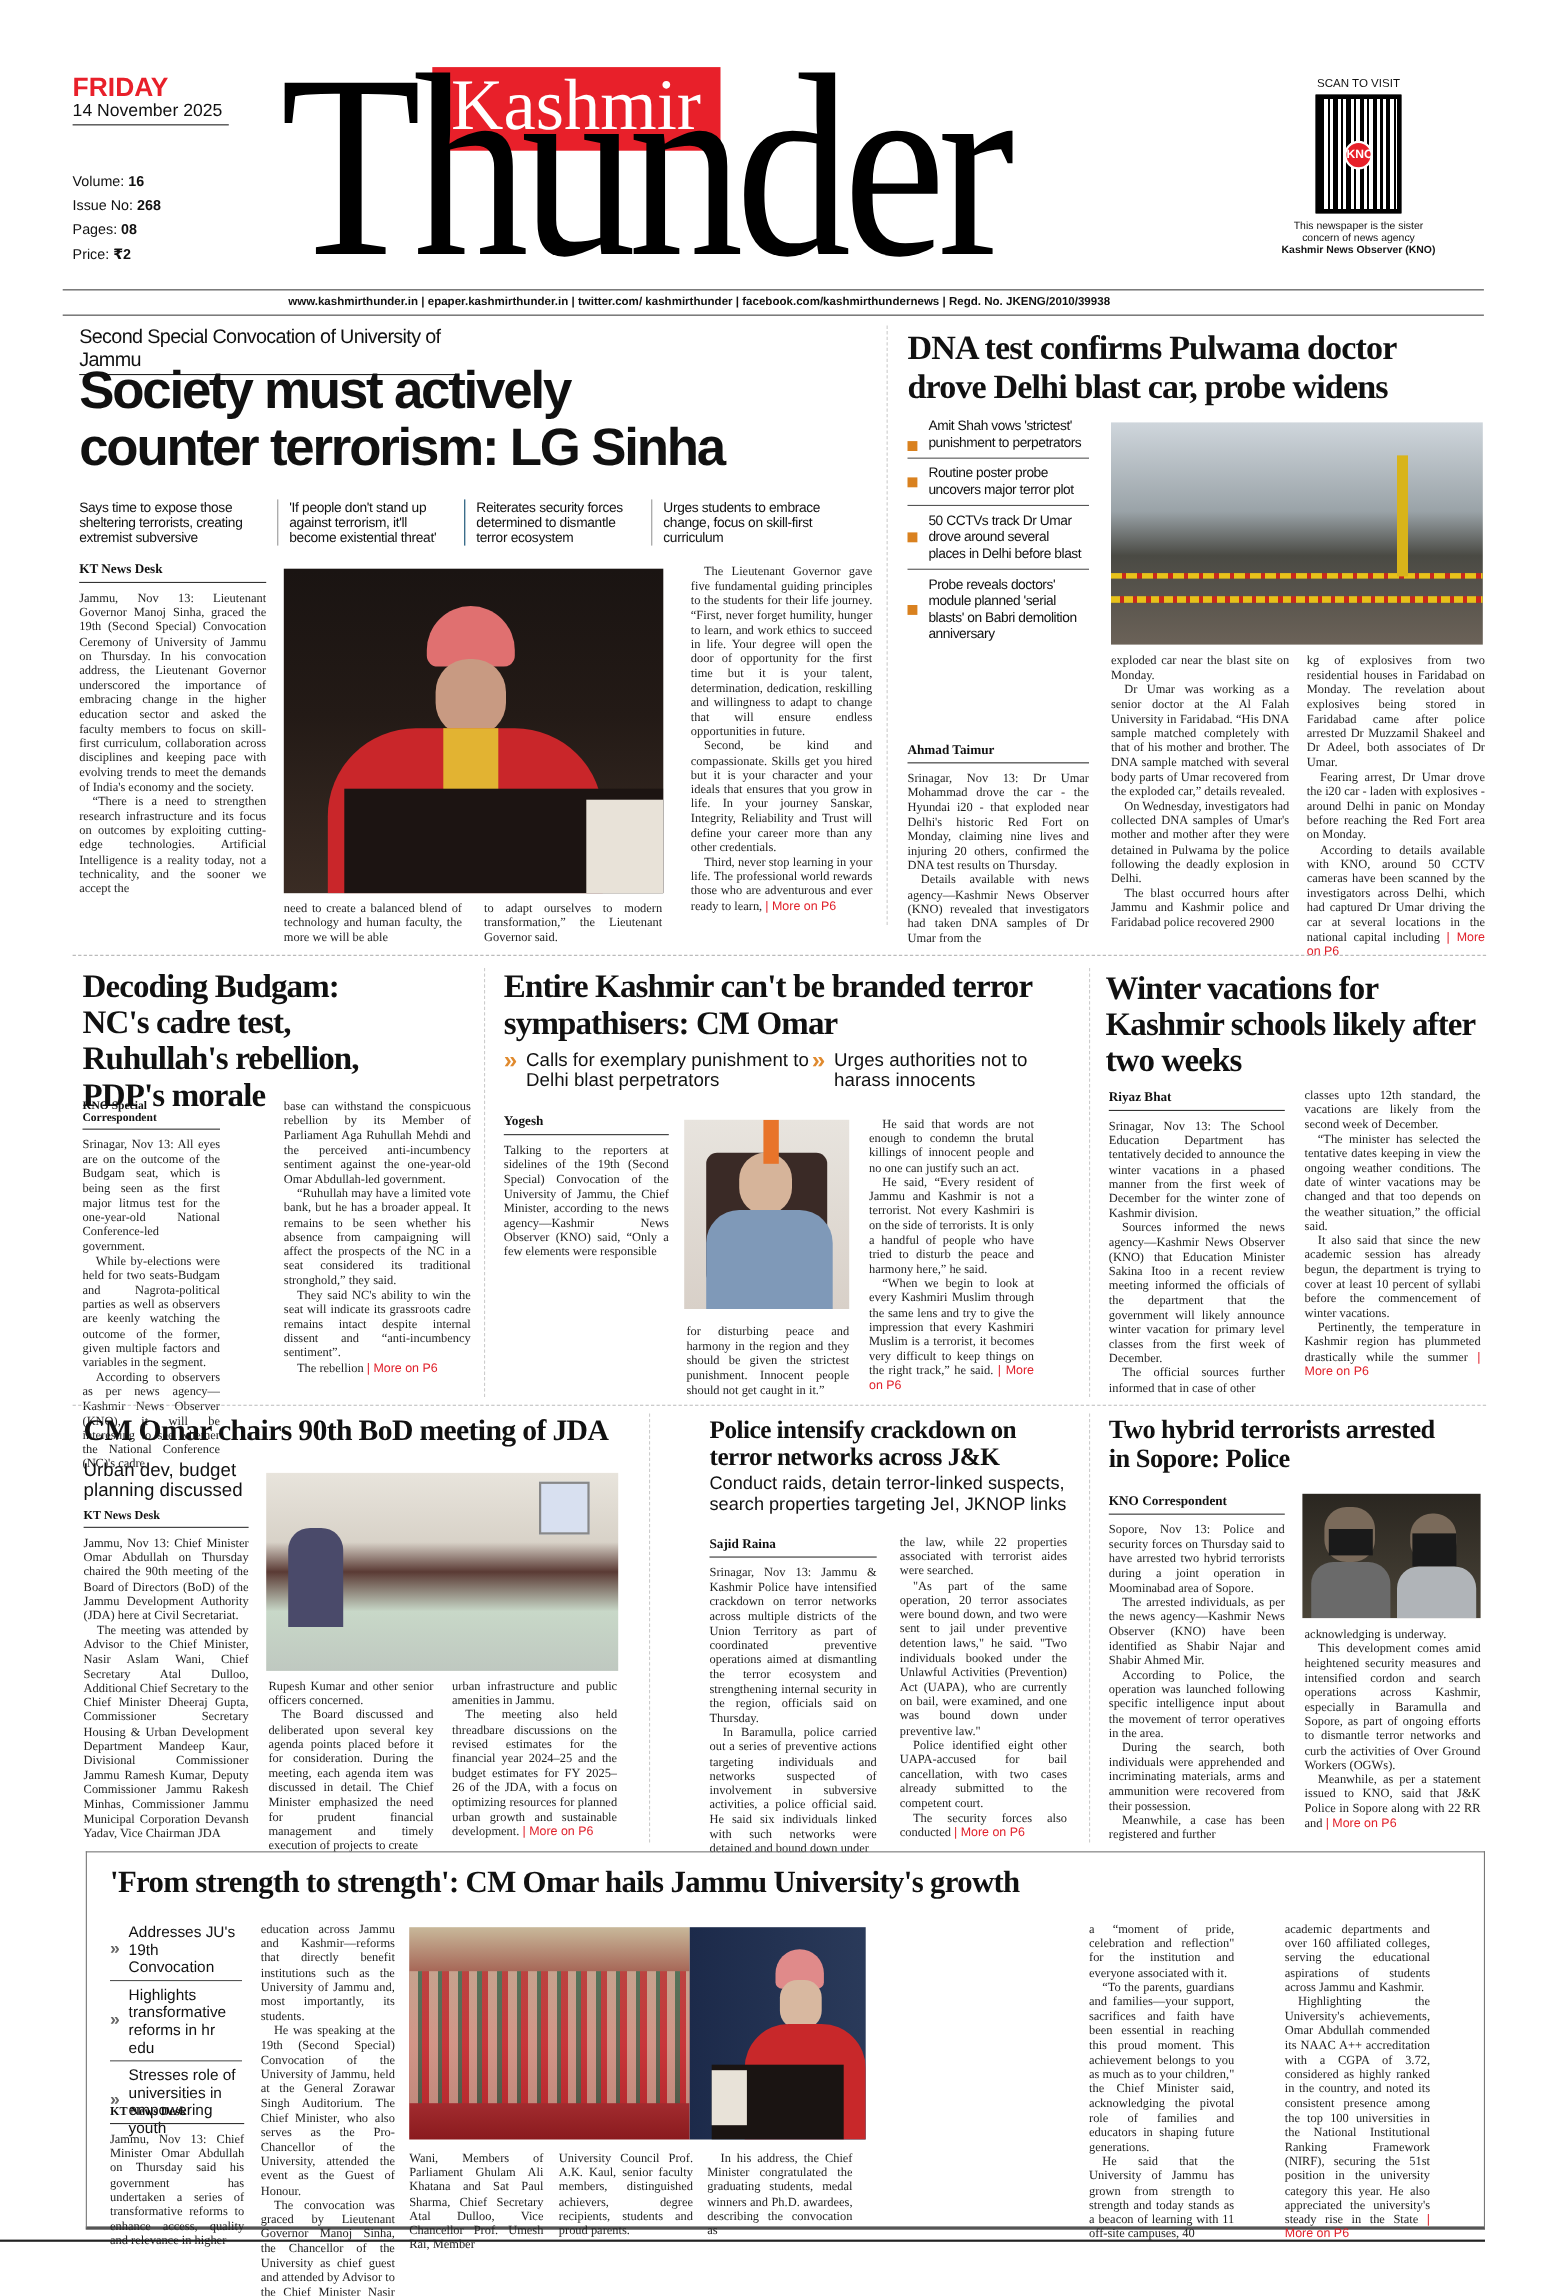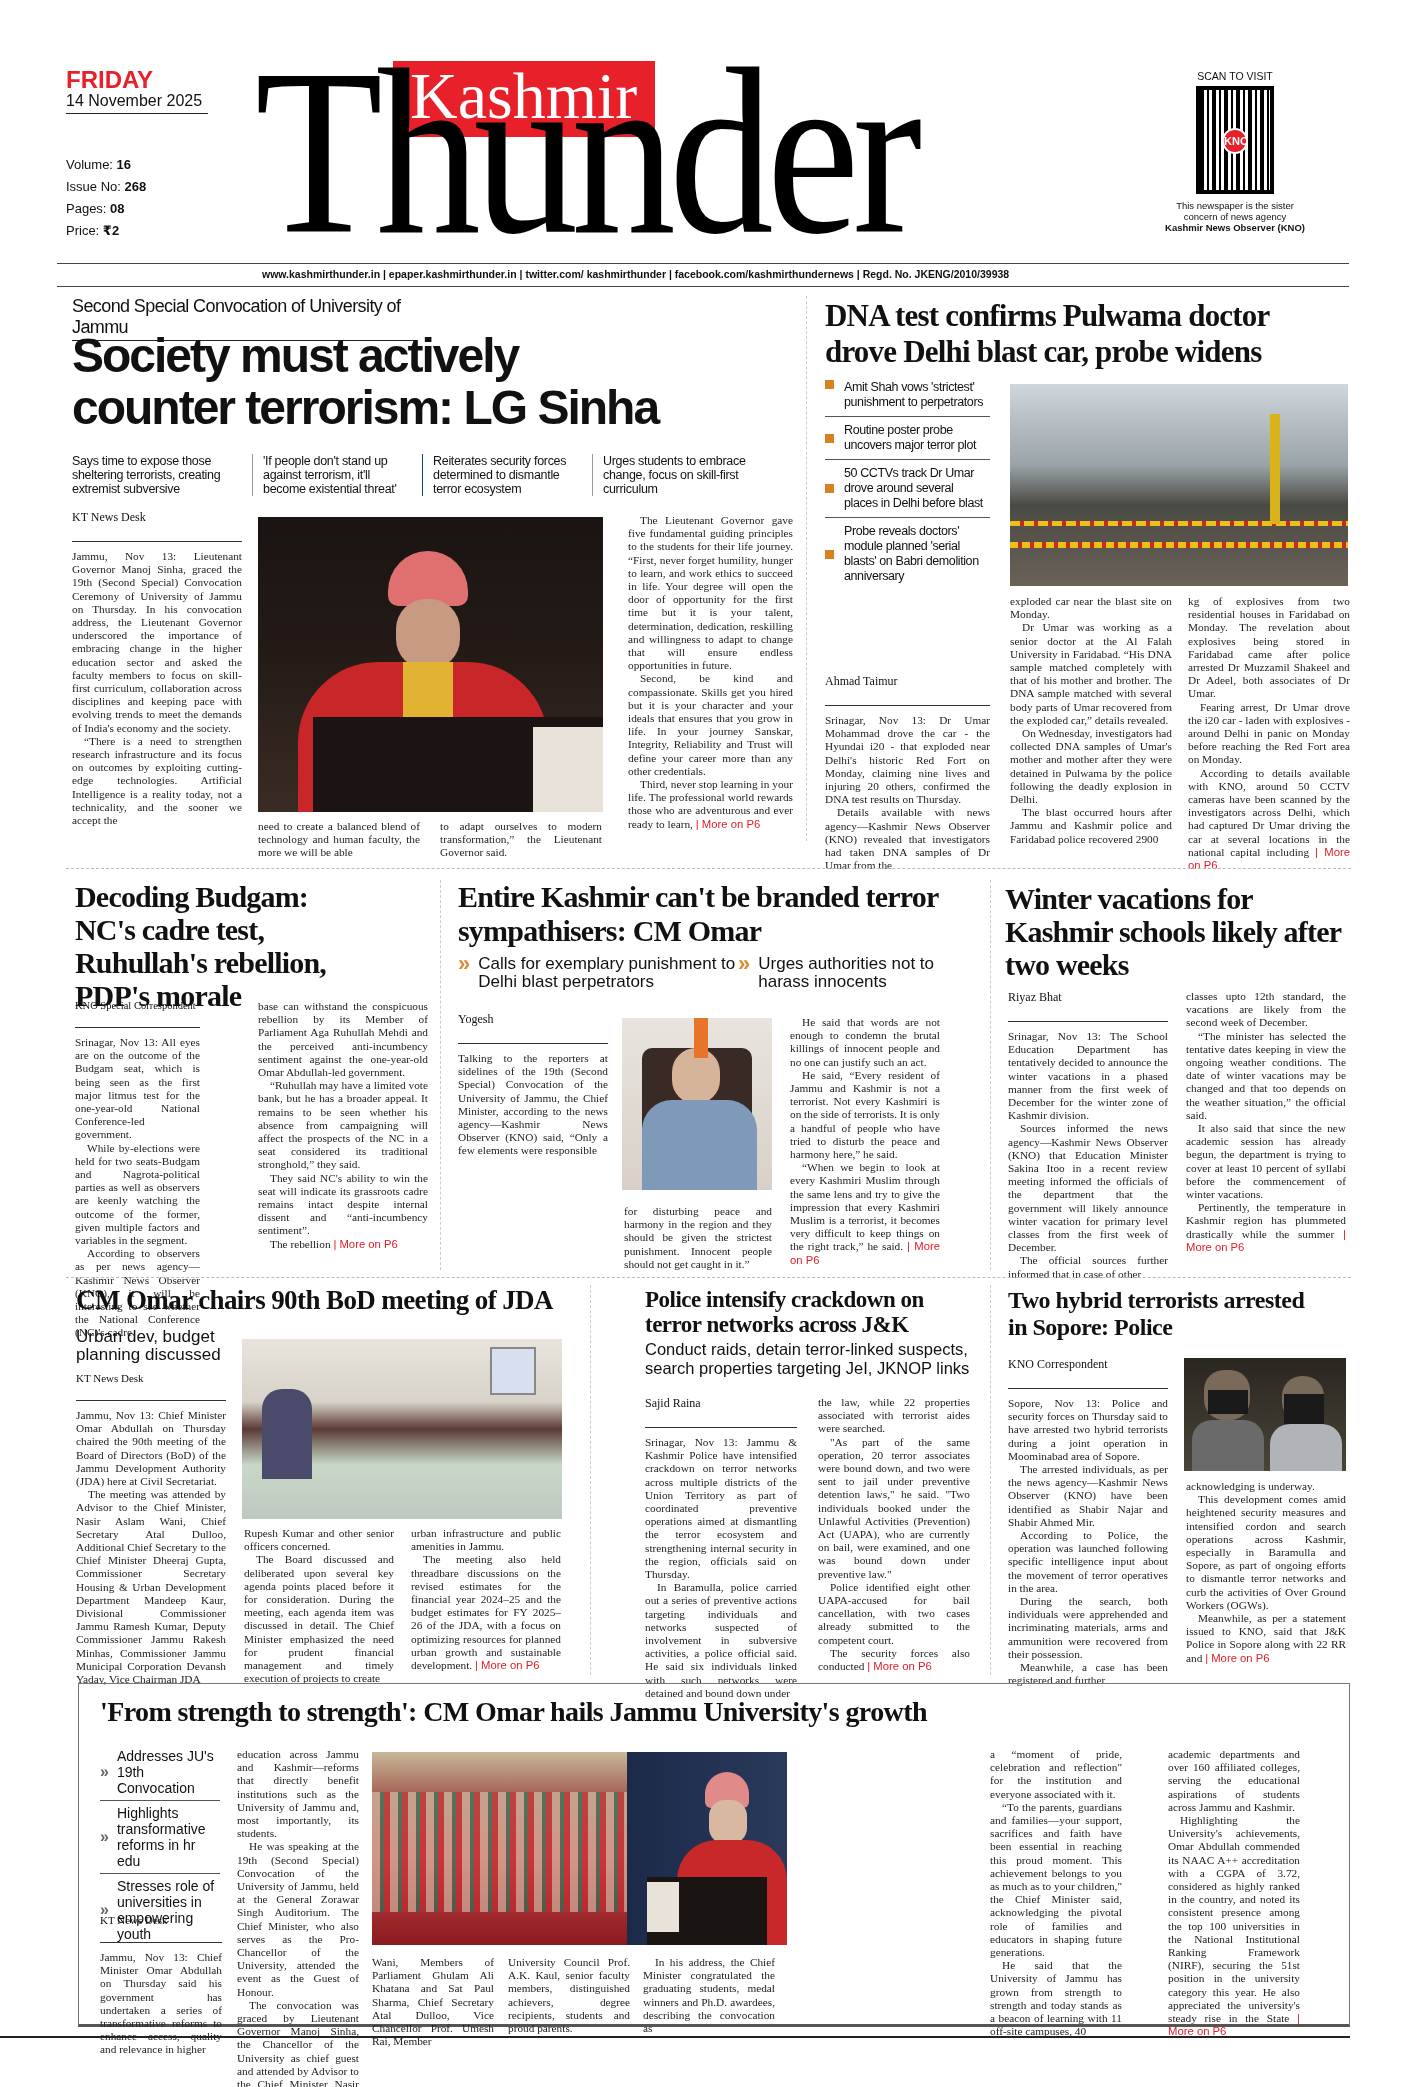--- a/index.html
+++ b/index.html
@@ -4,21 +4,21 @@
 <style>
 *{box-sizing:border-box;margin:0;padding:0}
 body{width:1425px;height:2087px;background:#fff;position:relative;overflow:hidden;font-family:"Liberation Serif","DejaVu Serif",serif;color:#111}
 .abs{position:absolute}
 .sans{font-family:"Liberation Sans","DejaVu Sans",sans-serif}
 .cond{font-family:"Liberation Sans Narrow","Liberation Sans",sans-serif}
 .body{font-size:11.3px;line-height:13.2px;text-align:justify;hyphens:auto;color:#222}
 .body p{text-indent:12px}
 .body p:first-child{text-indent:0}
 .more{color:#e0202a}
-.byline{font-weight:normal;font-size:12px;border-bottom:1.5px solid #333;padding-bottom:16px;margin-bottom:8px}
+.byline{font-weight:bold;font-size:12px;border-bottom:1.5px solid #333;padding-bottom:4px;margin-bottom:8px}
 .hl{font-weight:bold;letter-spacing:-0.5px;color:#111}
 .dash-h{border-top:1.5px dashed #bbb}
 .dash-v{border-left:1.5px dashed #ccc}
 .photo{background:#333;overflow:hidden}
 .bullet-sq{display:inline-block;width:9px;height:9px;background:#d9811f;margin-right:10px;flex:none}
 .chev{color:#e08a2e;font-weight:bold;font-size:22px;line-height:18px;margin-right:8px;flex:none}
 </style>
 </head>
 <body>
 
@@ -87,21 +87,21 @@
     <p><span>Third, never stop learning in your life. The professional world rewards those who are adventurous and ever ready to learn,</span> <span class="more sans">| More on P6</span></p>
 </div>
 
 <div class="abs dash-v" style="left:806px;top:296px;height:545px"></div>
 
 <div class="abs hl" style="left:825px;top:298px;font-size:31px;line-height:36px;letter-spacing:-0.8px">
   <div>DNA test confirms Pulwama doctor</div>
     <div>drove Delhi blast car, probe widens</div>
 </div>
 <div class="abs sans" style="left:825px;top:380px;width:165px;font-size:12.5px;line-height:15px;letter-spacing:-0.4px">
-  <div style="display:flex;align-items:flex-start;padding:0 0 6px;border-bottom:1.5px solid #555">
+  <div style="display:flex;align-items:flex-end;padding:0 0 6px;border-bottom:1.5px solid #555">
       <span class="bullet-sq"></span>
       <span>Amit Shah vows 'strictest' punishment to perpetrators</span>
     </div>
   <div style="display:flex;align-items:center;padding:6px 0;border-bottom:1.5px solid #555">
       <span class="bullet-sq"></span>
       <span>Routine poster probe uncovers major terror plot</span>
     </div>
   <div style="display:flex;align-items:center;padding:6px 0;border-bottom:1.5px solid #555">
       <span class="bullet-sq"></span>
       <span>50 CCTVs track Dr Umar drove around several places in Delhi before blast</span>

